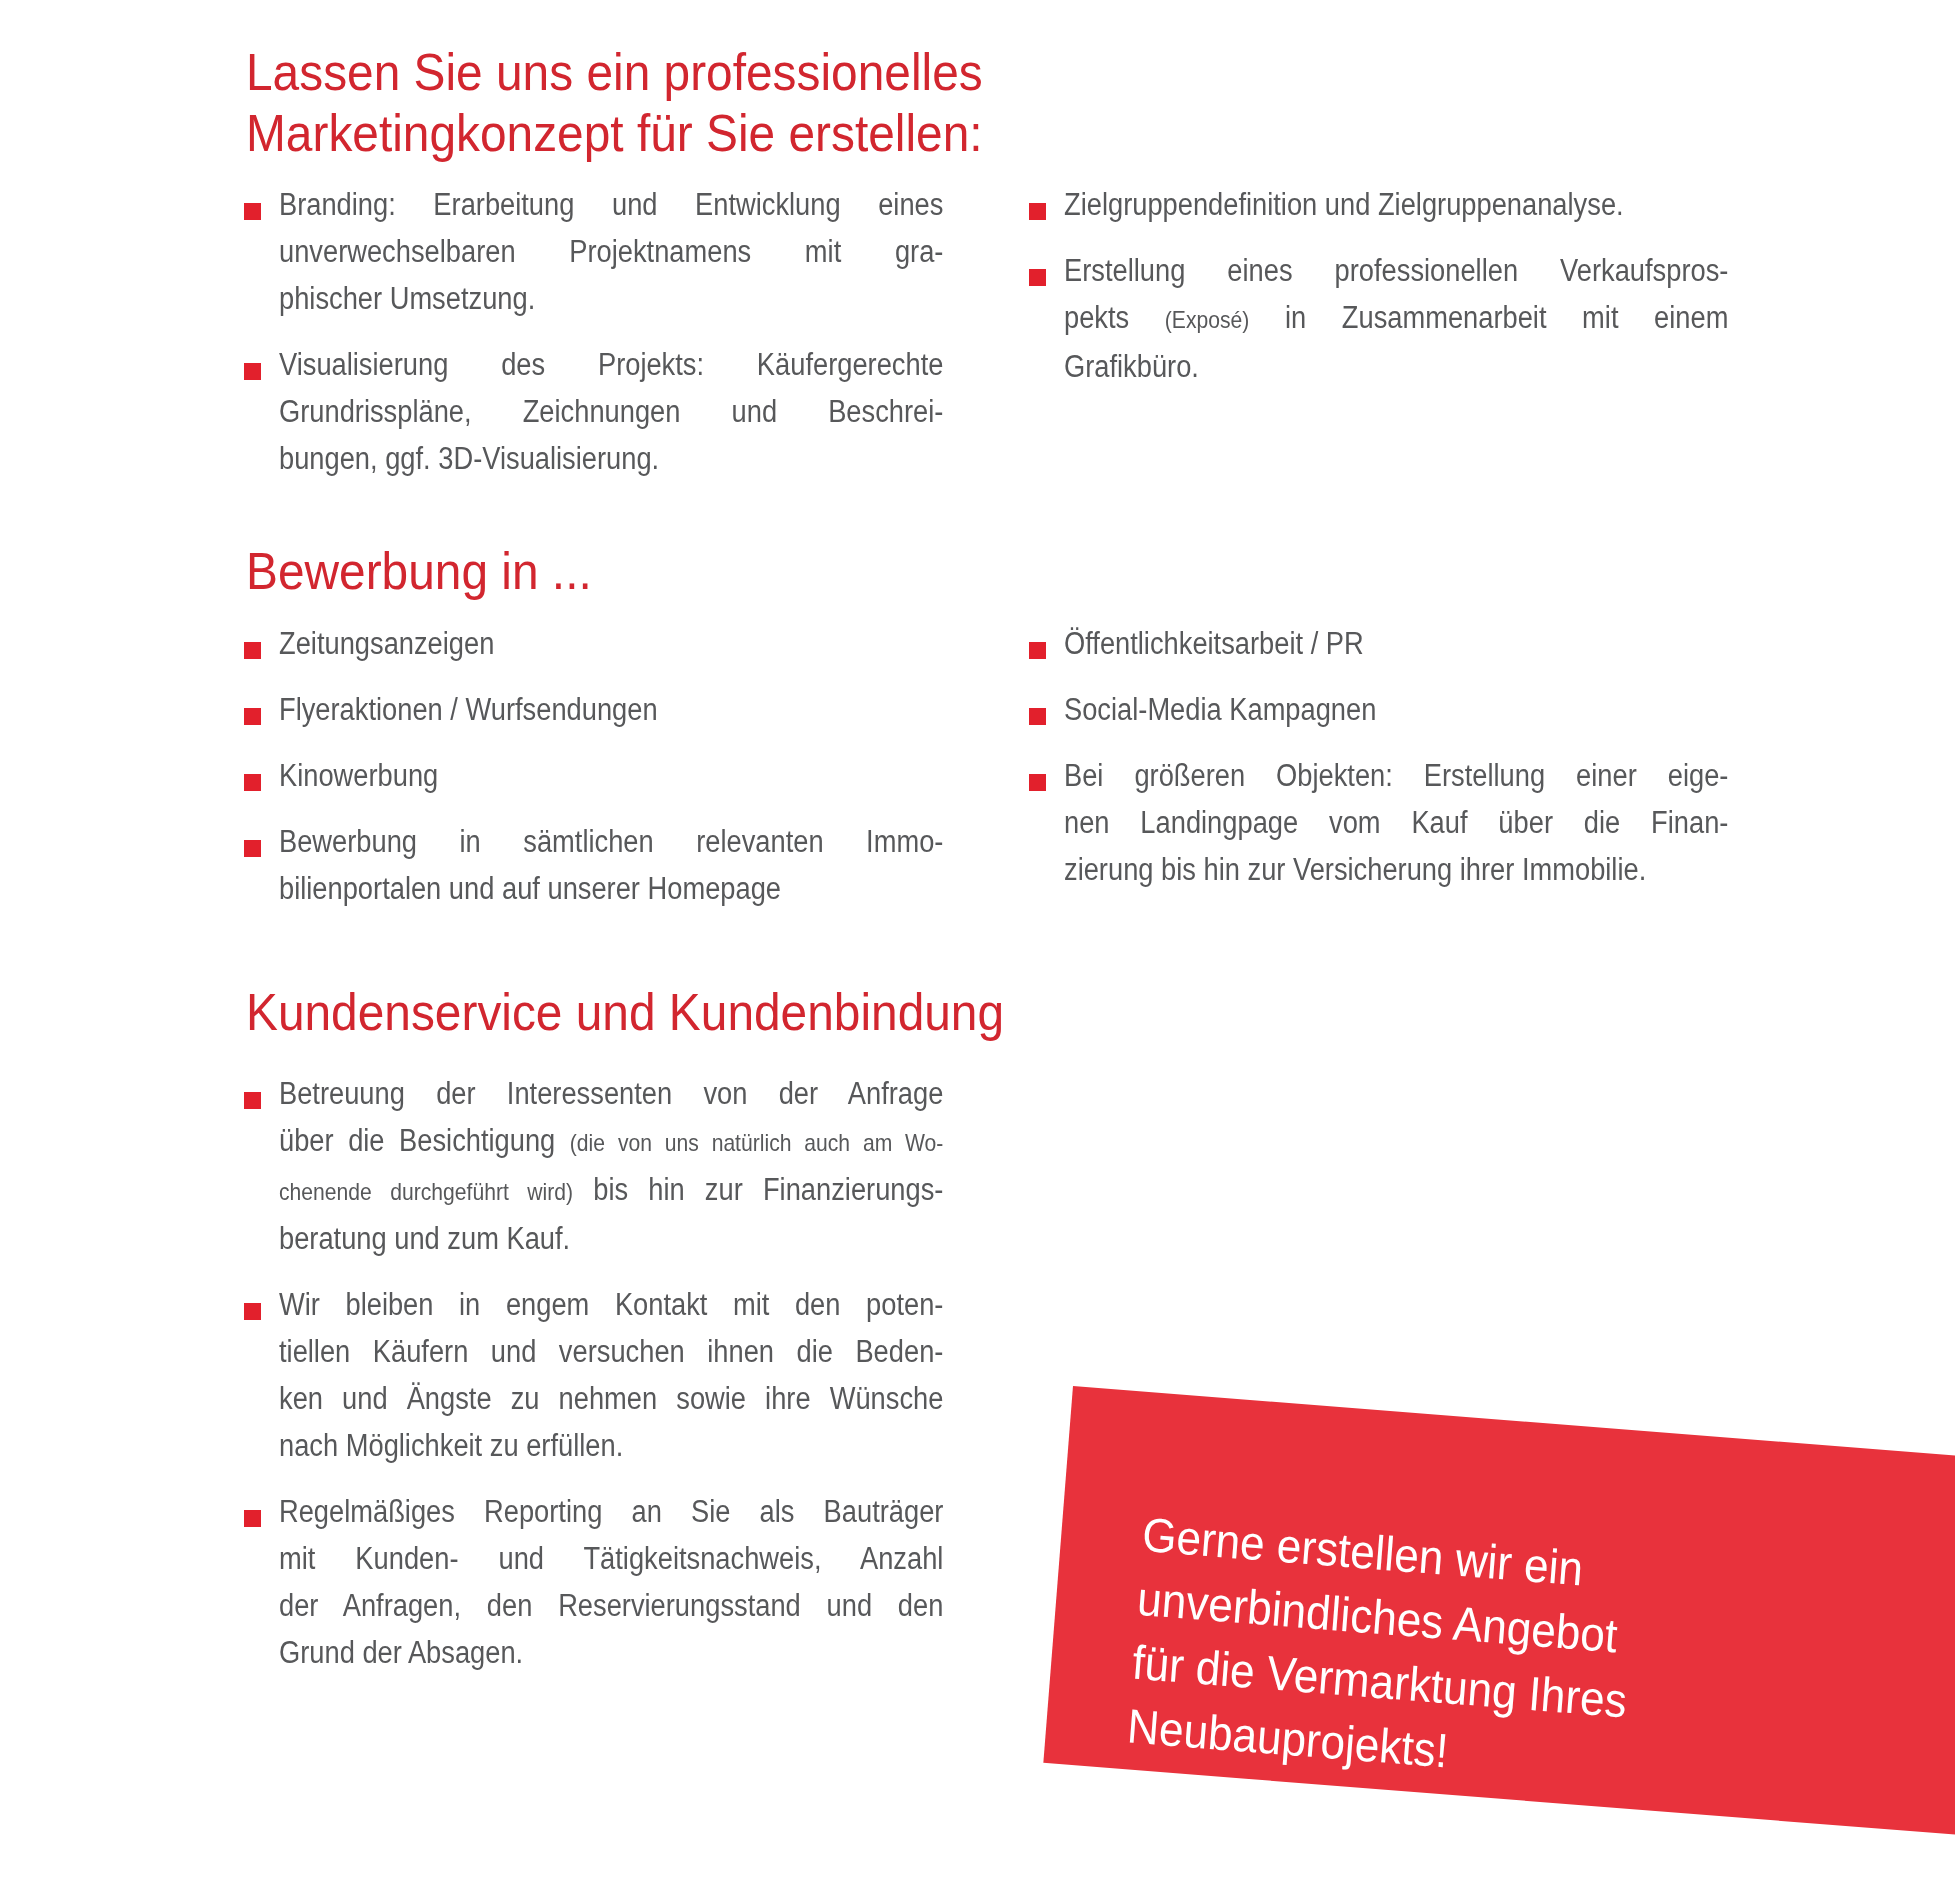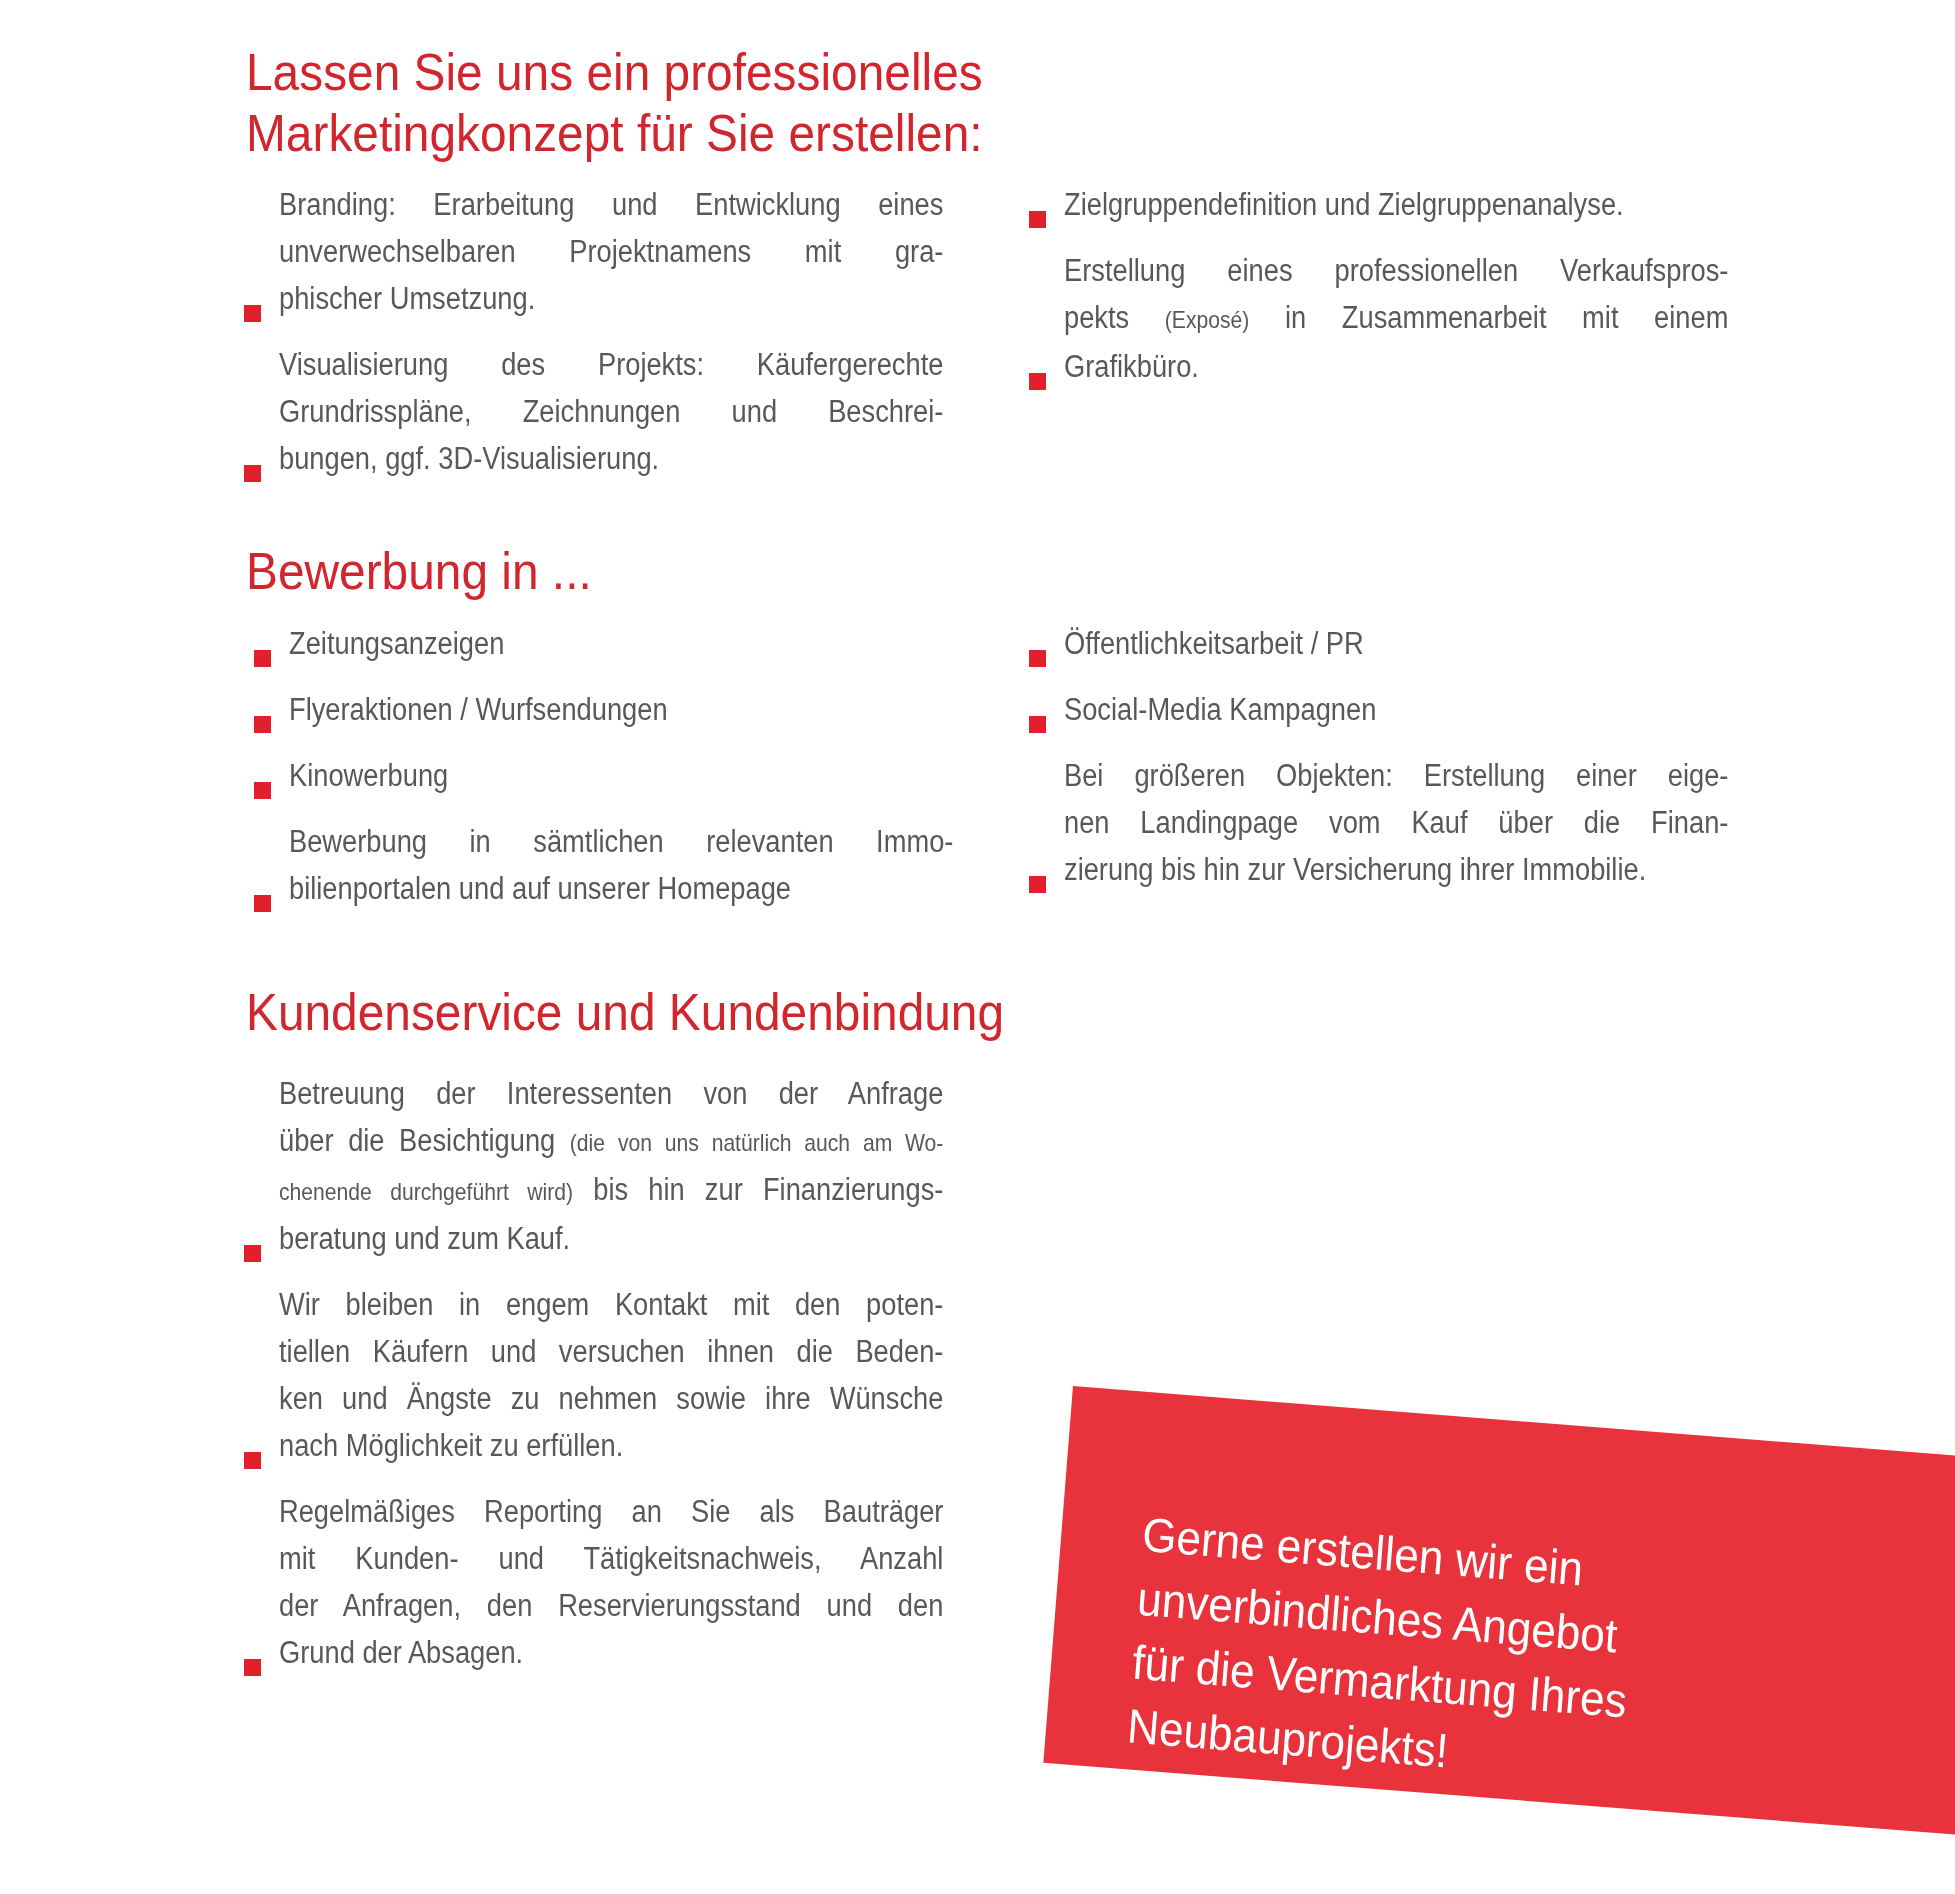--- a/index.html
+++ b/index.html
@@ -6,21 +6,21 @@
   .page {
     position:relative; width:1956px; height:1895px;
     background:#ffffff; overflow:hidden;
     font-family:"Liberation Sans","DejaVu Sans",sans-serif;
   }
   .hd {
     position:absolute; color:#d2262f; font-size:52px; line-height:61px;
     font-weight:400; transform:scaleX(0.92); transform-origin:0 0; white-space:nowrap;
   }
   .col { position:absolute; }
-  .item { display:flex; margin-bottom:19px;align-items:flex-end; }
+  .item { display:flex; margin-bottom:19px; }
   .sq { width:17px; height:17px; background:#e2202c; margin-top:22px; flex:0 0 auto; margin-right:18px; }
   .item.tight .sq { margin-right:10.2px; }
   .txt {
     color:#57585a; font-size:31px; line-height:47px;
     width:756px; transform:scaleX(0.88); transform-origin:0 0;
   }
   .ln  { text-align:justify; text-align-last:justify; }
   .lnl { text-align:left; }
   .sm  { font-size:24px; }
   .promo {
@@ -79,21 +79,21 @@
         </div>
         <div class="lnl">Grafikbüro.</div>
       </div>
     </div>
   </div>
 
   <div class="hd" style="left:246px; top:541px;">
     <div>Bewerbung in ...</div>
   </div>
 
-  <div class="col" style="left:254px; top:620px; width:790px;">
+  <div class="col" style="left:244px; top:620px; width:790px;">
     <div class="item">
       <span class="sq"></span>
       <div class="txt">
         <div class="lnl">Zeitungsanzeigen</div>
       </div>
     </div>
     <div class="item">
       <span class="sq"></span>
       <div class="txt">
         <div class="lnl">Flyeraktionen / Wurfsendungen</div>

